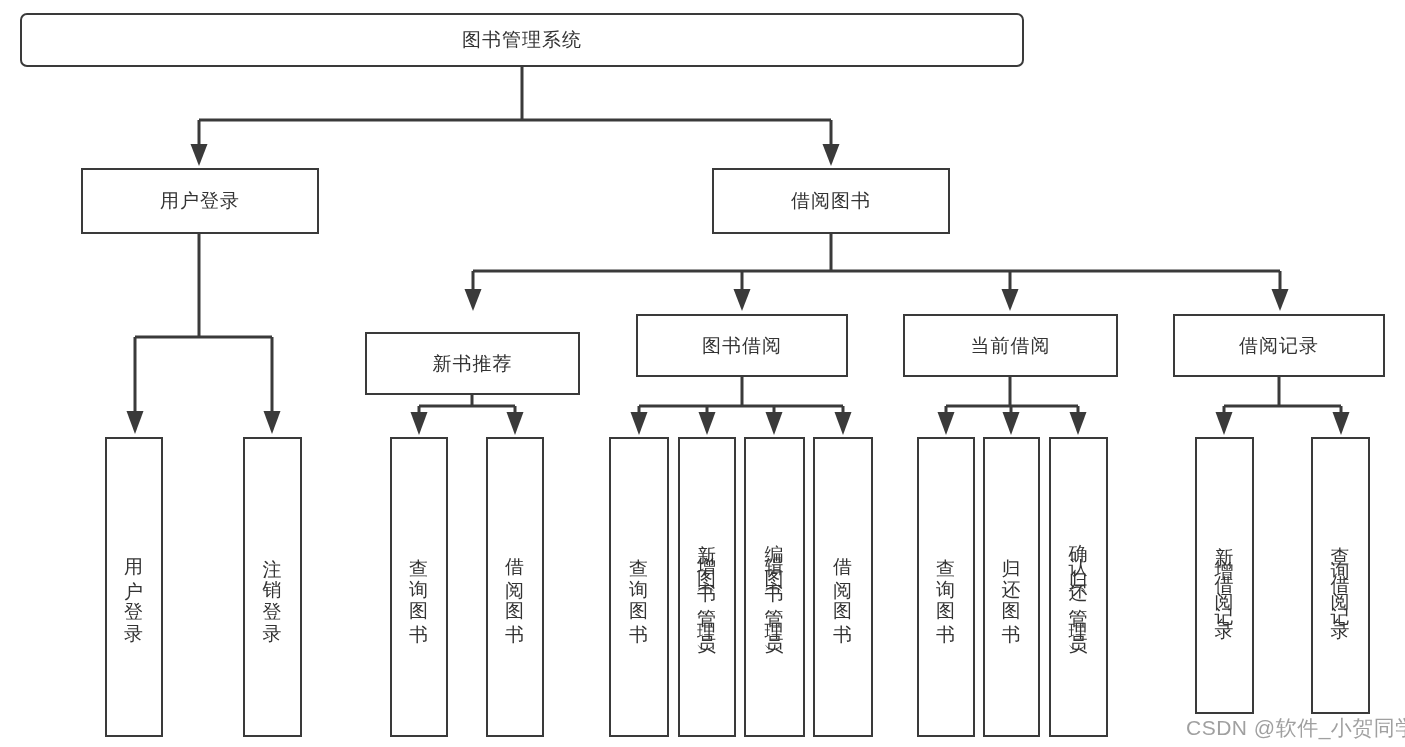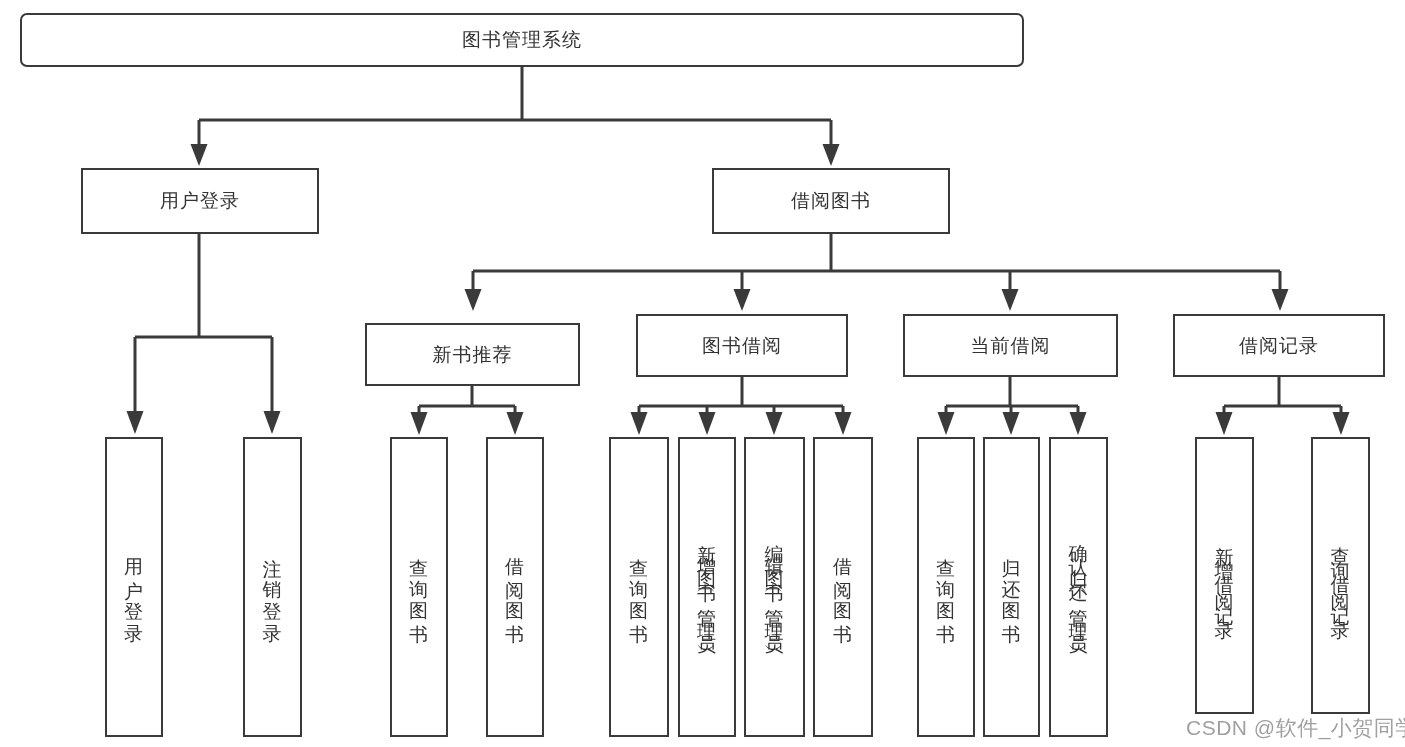--- a/index.html
+++ b/index.html
@@ -111,21 +111,21 @@
     <span>图书管理系统</span>
   </div>
 
   <div class="node hbox" style="left:81px; top:168px; width:238px; height:66px;">
     <span>用户登录</span>
   </div>
   <div class="node hbox" style="left:712px; top:168px; width:238px; height:66px;">
     <span>借阅图书</span>
   </div>
 
-  <div class="node hbox" style="left:365px; top:323px; width:215px; height:63px;">
+  <div class="node hbox" style="left:365px; top:332px; width:215px; height:63px;">
     <span>新书推荐</span>
   </div>
   <div class="node hbox" style="left:636px; top:314px; width:212px; height:63px;">
     <span>图书借阅</span>
   </div>
   <div class="node hbox" style="left:903px; top:314px; width:215px; height:63px;">
     <span>当前借阅</span>
   </div>
   <div class="node hbox" style="left:1173px; top:314px; width:212px; height:63px;">
     <span>借阅记录</span>

